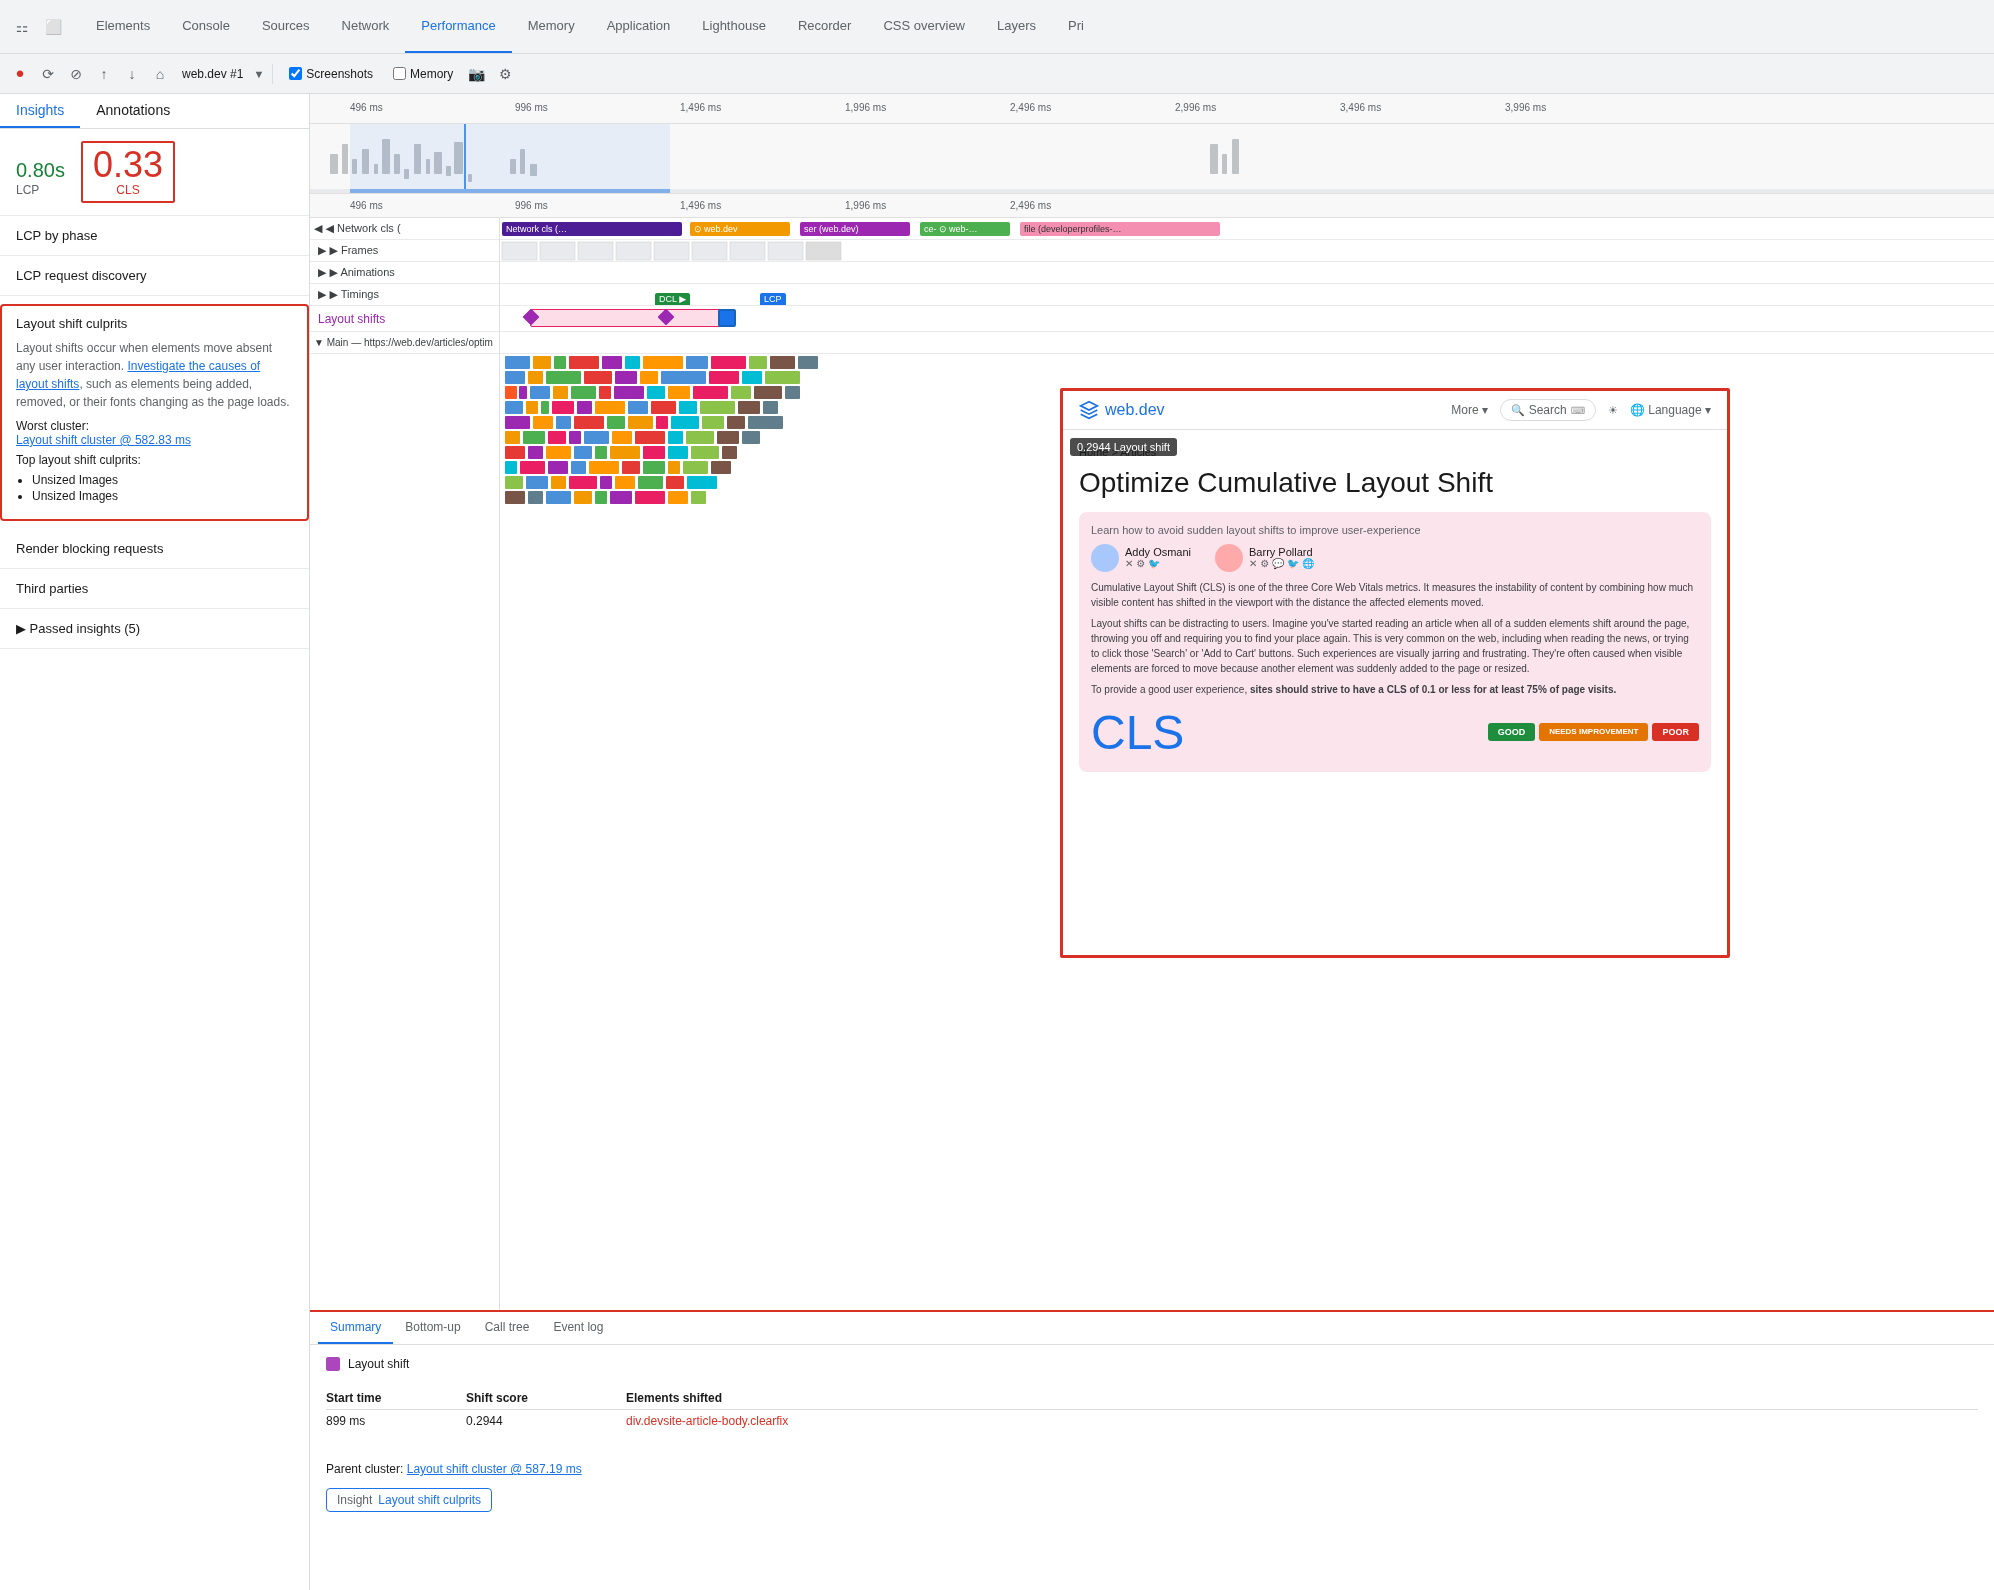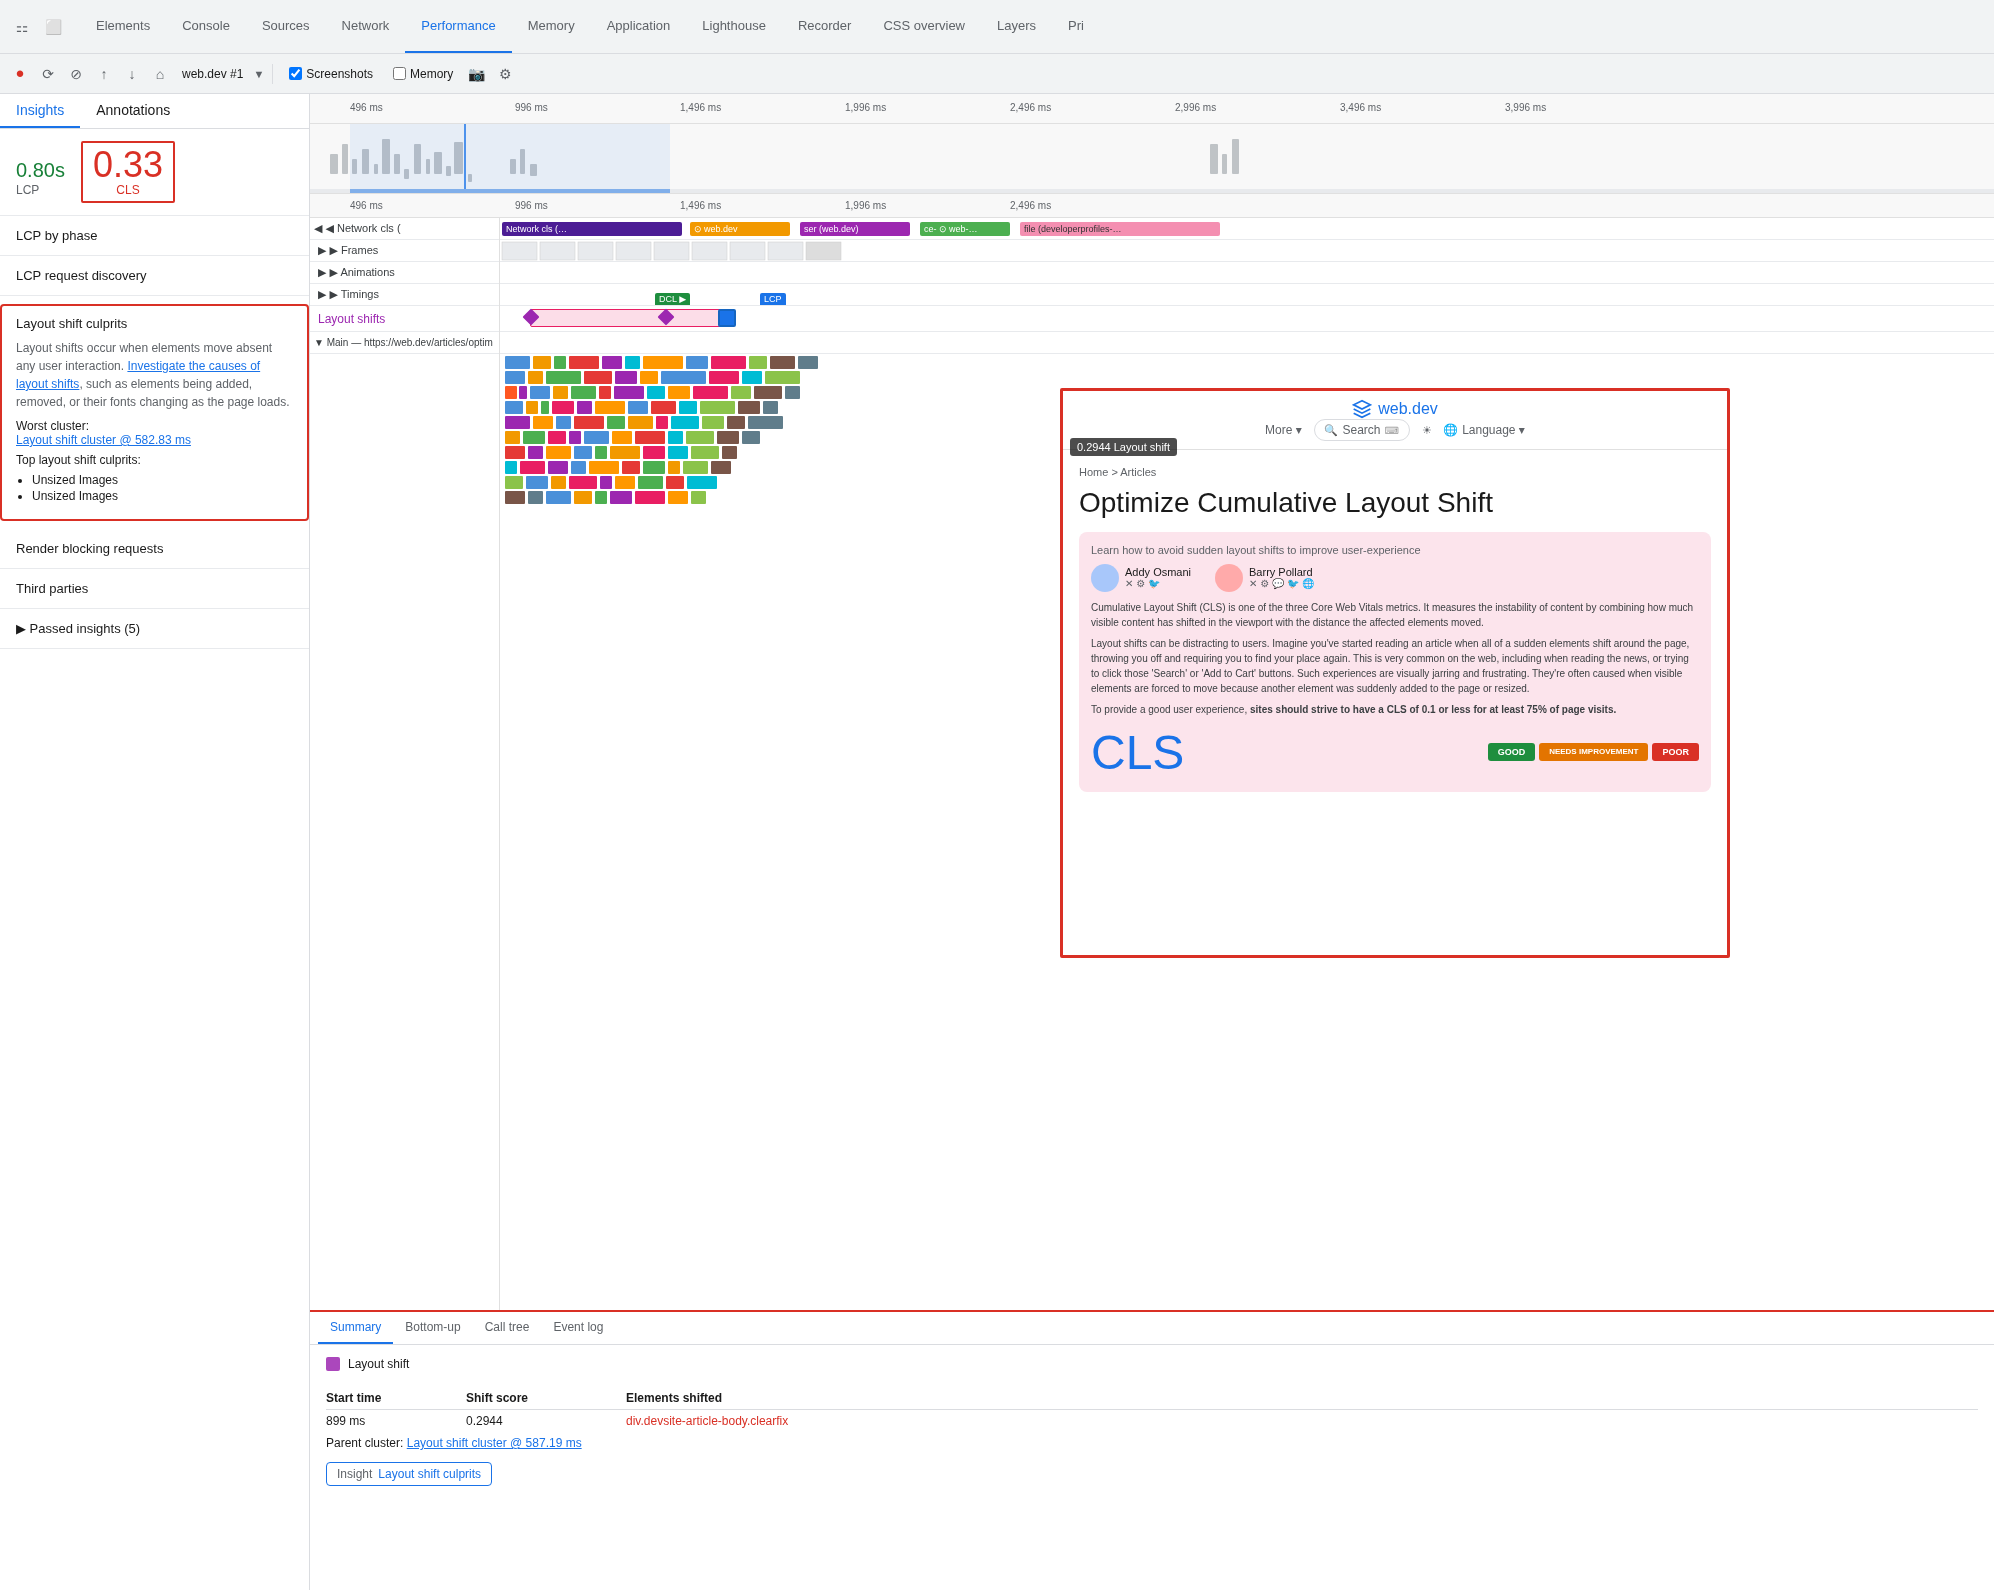--- a/index.html
+++ b/index.html
@@ -86,33 +86,33 @@
     .table-header { display: flex; padding: 4px 0; border-bottom: 1px solid #dadce0; }
     .table-header-cell { font-size: 12px; font-weight: 600; color: #1a1a1a; }
     .col-start { width: 140px; }
     .col-score { width: 160px; }
     .col-elements { flex: 1; }
 
     .table-row-data { display: flex; padding: 4px 0; }
     .table-cell { font-size: 12px; color: #1a1a1a; }
     .table-cell.link-cell { color: #d93025; }
 
-    .parent-cluster-row { margin-top: 4px; font-size: 12px; color: #1a1a1a; }
+    .parent-cluster-row { margin-top: 30px; font-size: 12px; color: #1a1a1a; }
     .parent-cluster-row a { color: #1a73e8; }
 
     .insight-badge-row { margin-top: 12px; }
     .insight-badge { display: inline-flex; align-items: center; gap: 6px; border: 1px solid #1a73e8; border-radius: 4px; padding: 4px 10px; font-size: 12px; cursor: pointer; }
     .insight-badge .badge-label { color: #5f6368; }
     .insight-badge .badge-text { color: #1a73e8; }
 
     
     .screenshot-overlay { position: absolute; top: 170px; left: 560px; width: 670px; height: 570px; border: 3px solid #d93025; background: #fff; z-index: 20; border-radius: 2px; overflow: hidden; }
 
     
-    .webdev-header { display: flex; align-items: center; justify-content: space-between; padding: 8px 16px; border-bottom: 1px solid #e0e0e0; flex-direction: column; }
+    .webdev-header { display: flex; align-items: center; justify-content: space-between; padding: 8px 16px; border-bottom: 1px solid #e0e0e0; }
     .webdev-logo { display: flex; align-items: center; gap: 6px; font-size: 16px; font-weight: 500; color: #1a73e8; }
     .webdev-nav { display: flex; align-items: center; gap: 12px; font-size: 12px; color: #5f6368; }
     .webdev-search { display: flex; align-items: center; gap: 4px; border: 1px solid #dadce0; border-radius: 20px; padding: 3px 10px; font-size: 12px; }
     .webdev-body { padding: 16px; overflow: hidden; }
     .webdev-breadcrumb { font-size: 11px; color: #5f6368; margin-bottom: 8px; }
     .webdev-title { font-size: 28px; font-weight: 300; color: #1a1a1a; margin-bottom: 12px; line-height: 1.2; }
     .webdev-article-box { background: #fce4ec; border-radius: 8px; padding: 12px; }
     .webdev-article-subtitle { font-size: 11px; color: #5f6368; margin-bottom: 8px; }
     .webdev-authors { display: flex; align-items: center; gap: 24px; margin-bottom: 8px; }
     .author { display: flex; align-items: center; gap: 6px; font-size: 11px; }

